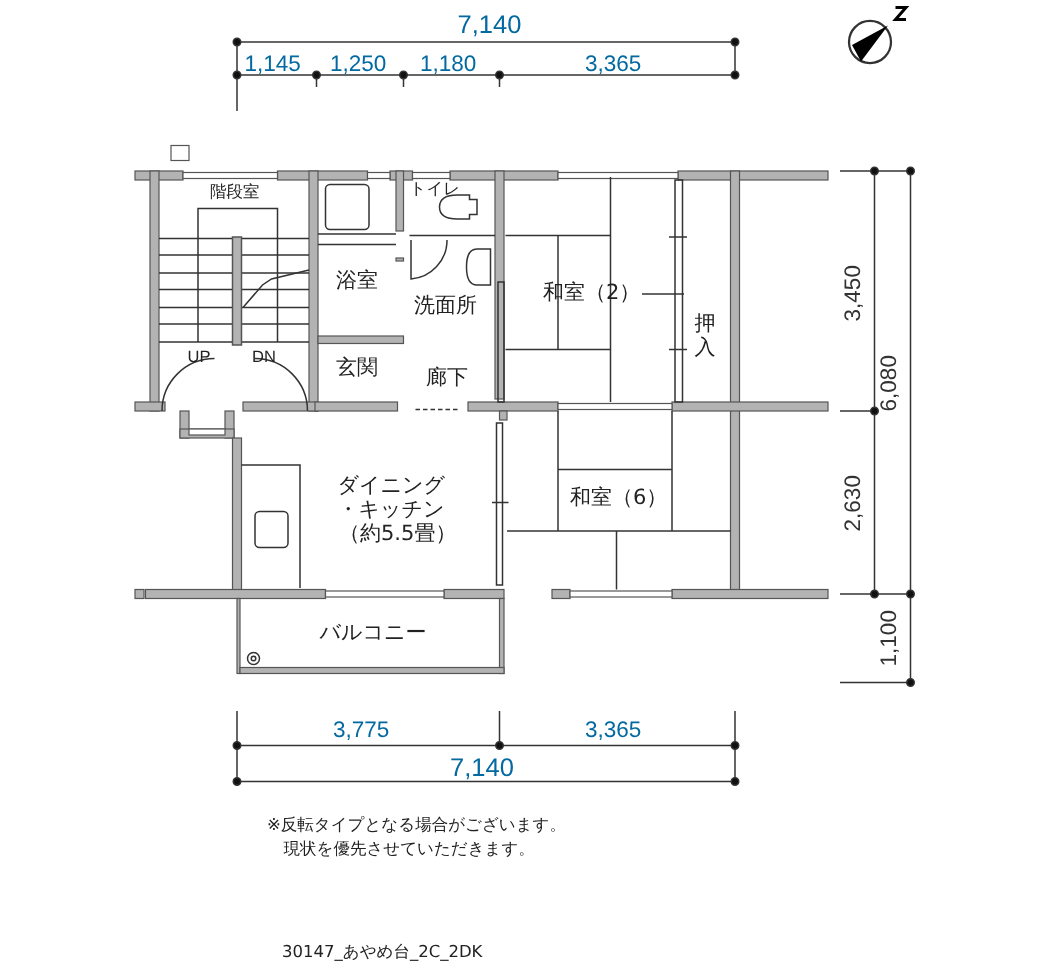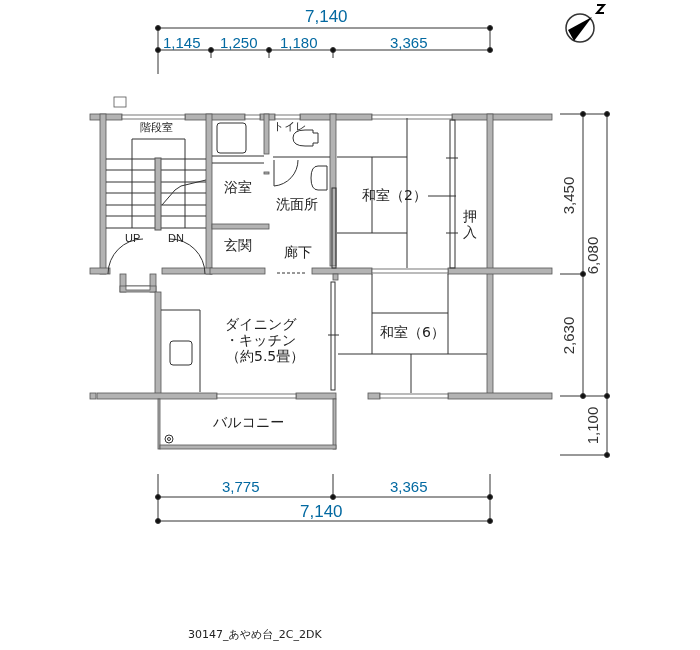--- a/index.html
+++ b/index.html
@@ -213,14 +213,16 @@
 <div class="lbl" style="left:284px;top:245px;">廊下</div>
 <div class="lbl" style="left:362px;top:188px;">和室（2）</div>
 <div class="lbl" style="left:463px;top:164px;width:15px;white-space:normal;line-height:16px;margin-top:44px;">押入</div>
 <div class="lbl" style="left:225px;top:317px;">ダイニング</div>
 <div class="lbl" style="left:225px;top:333px;">・キッチン</div>
 <div class="lbl" style="left:226px;top:349px;">（約5.5畳）</div>
 <div class="lbl" style="left:380px;top:325px;">和室（6）</div>
 <div class="lbl" style="left:213px;top:415px;">バルコニー</div>
 
 <div class="notes">
+  <div>※反転タイプとなる場合がございます。</div>
+  <div>　現状を優先させていただきます。</div>
 </div>
 <div class="code">30147_あやめ台_2C_2DK</div>
 
 </body></html>

